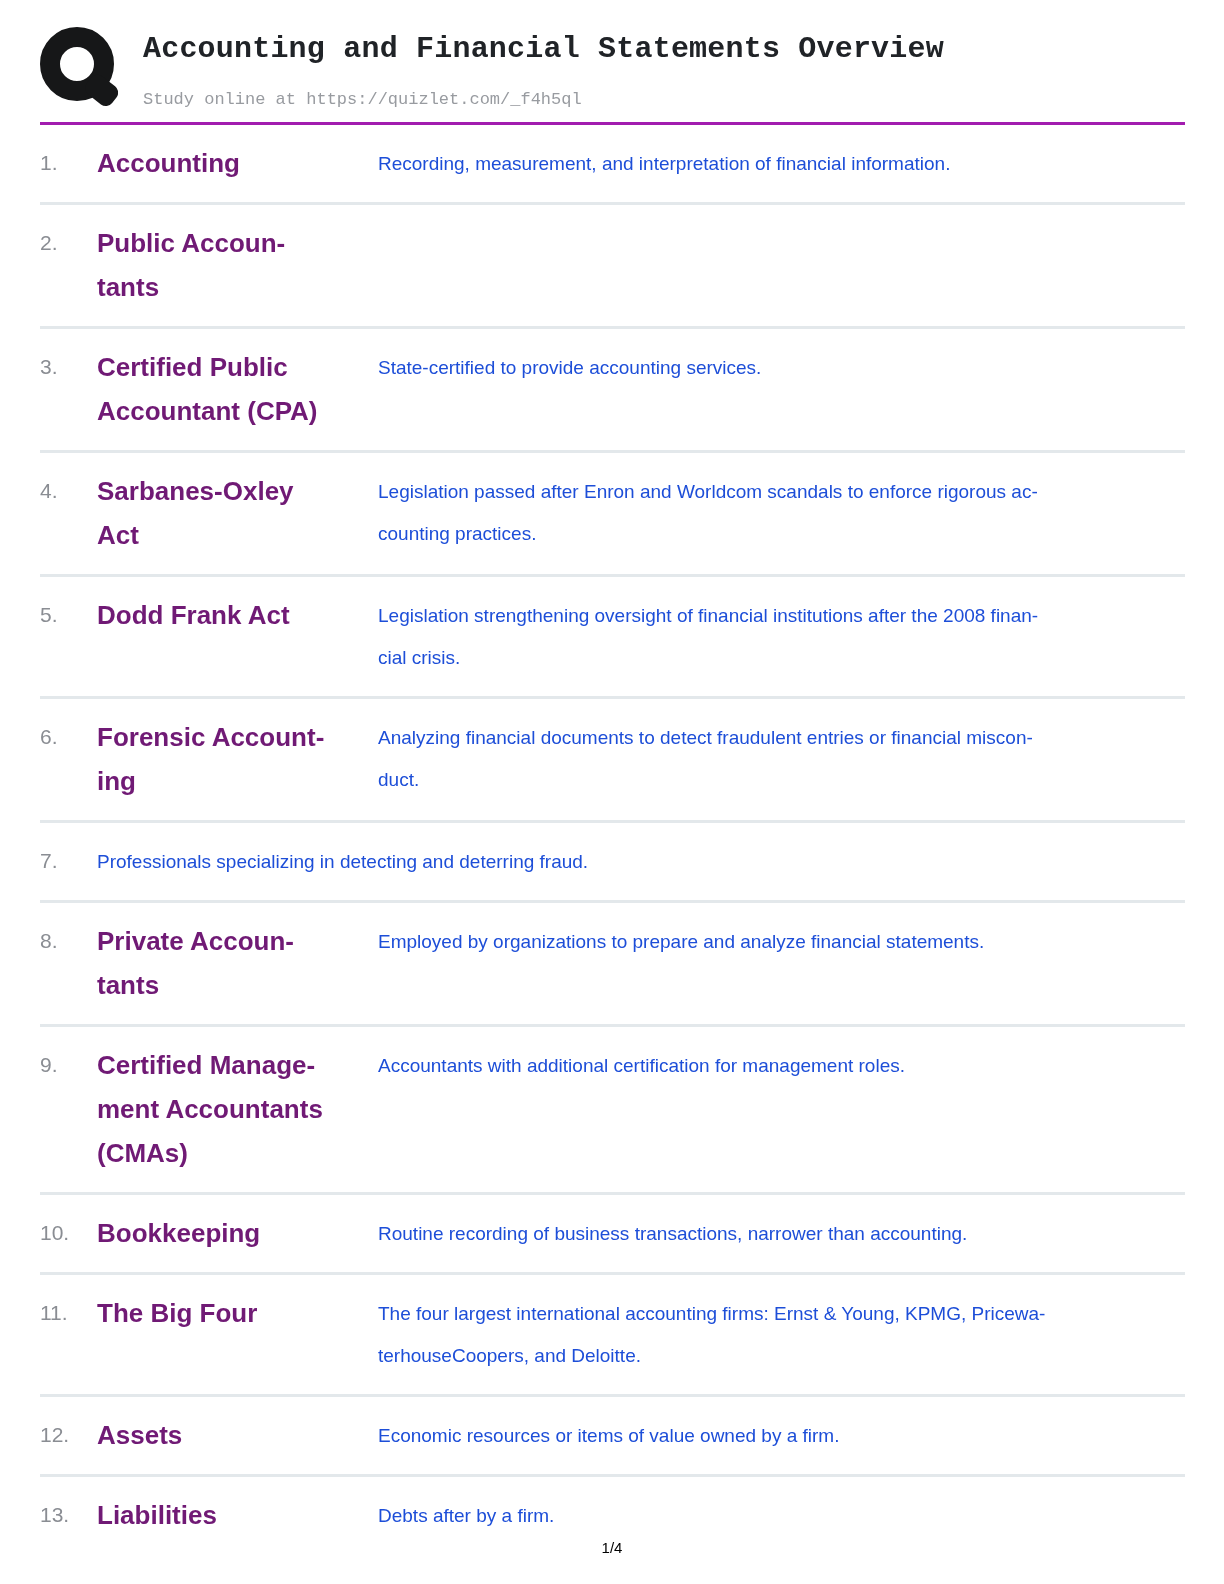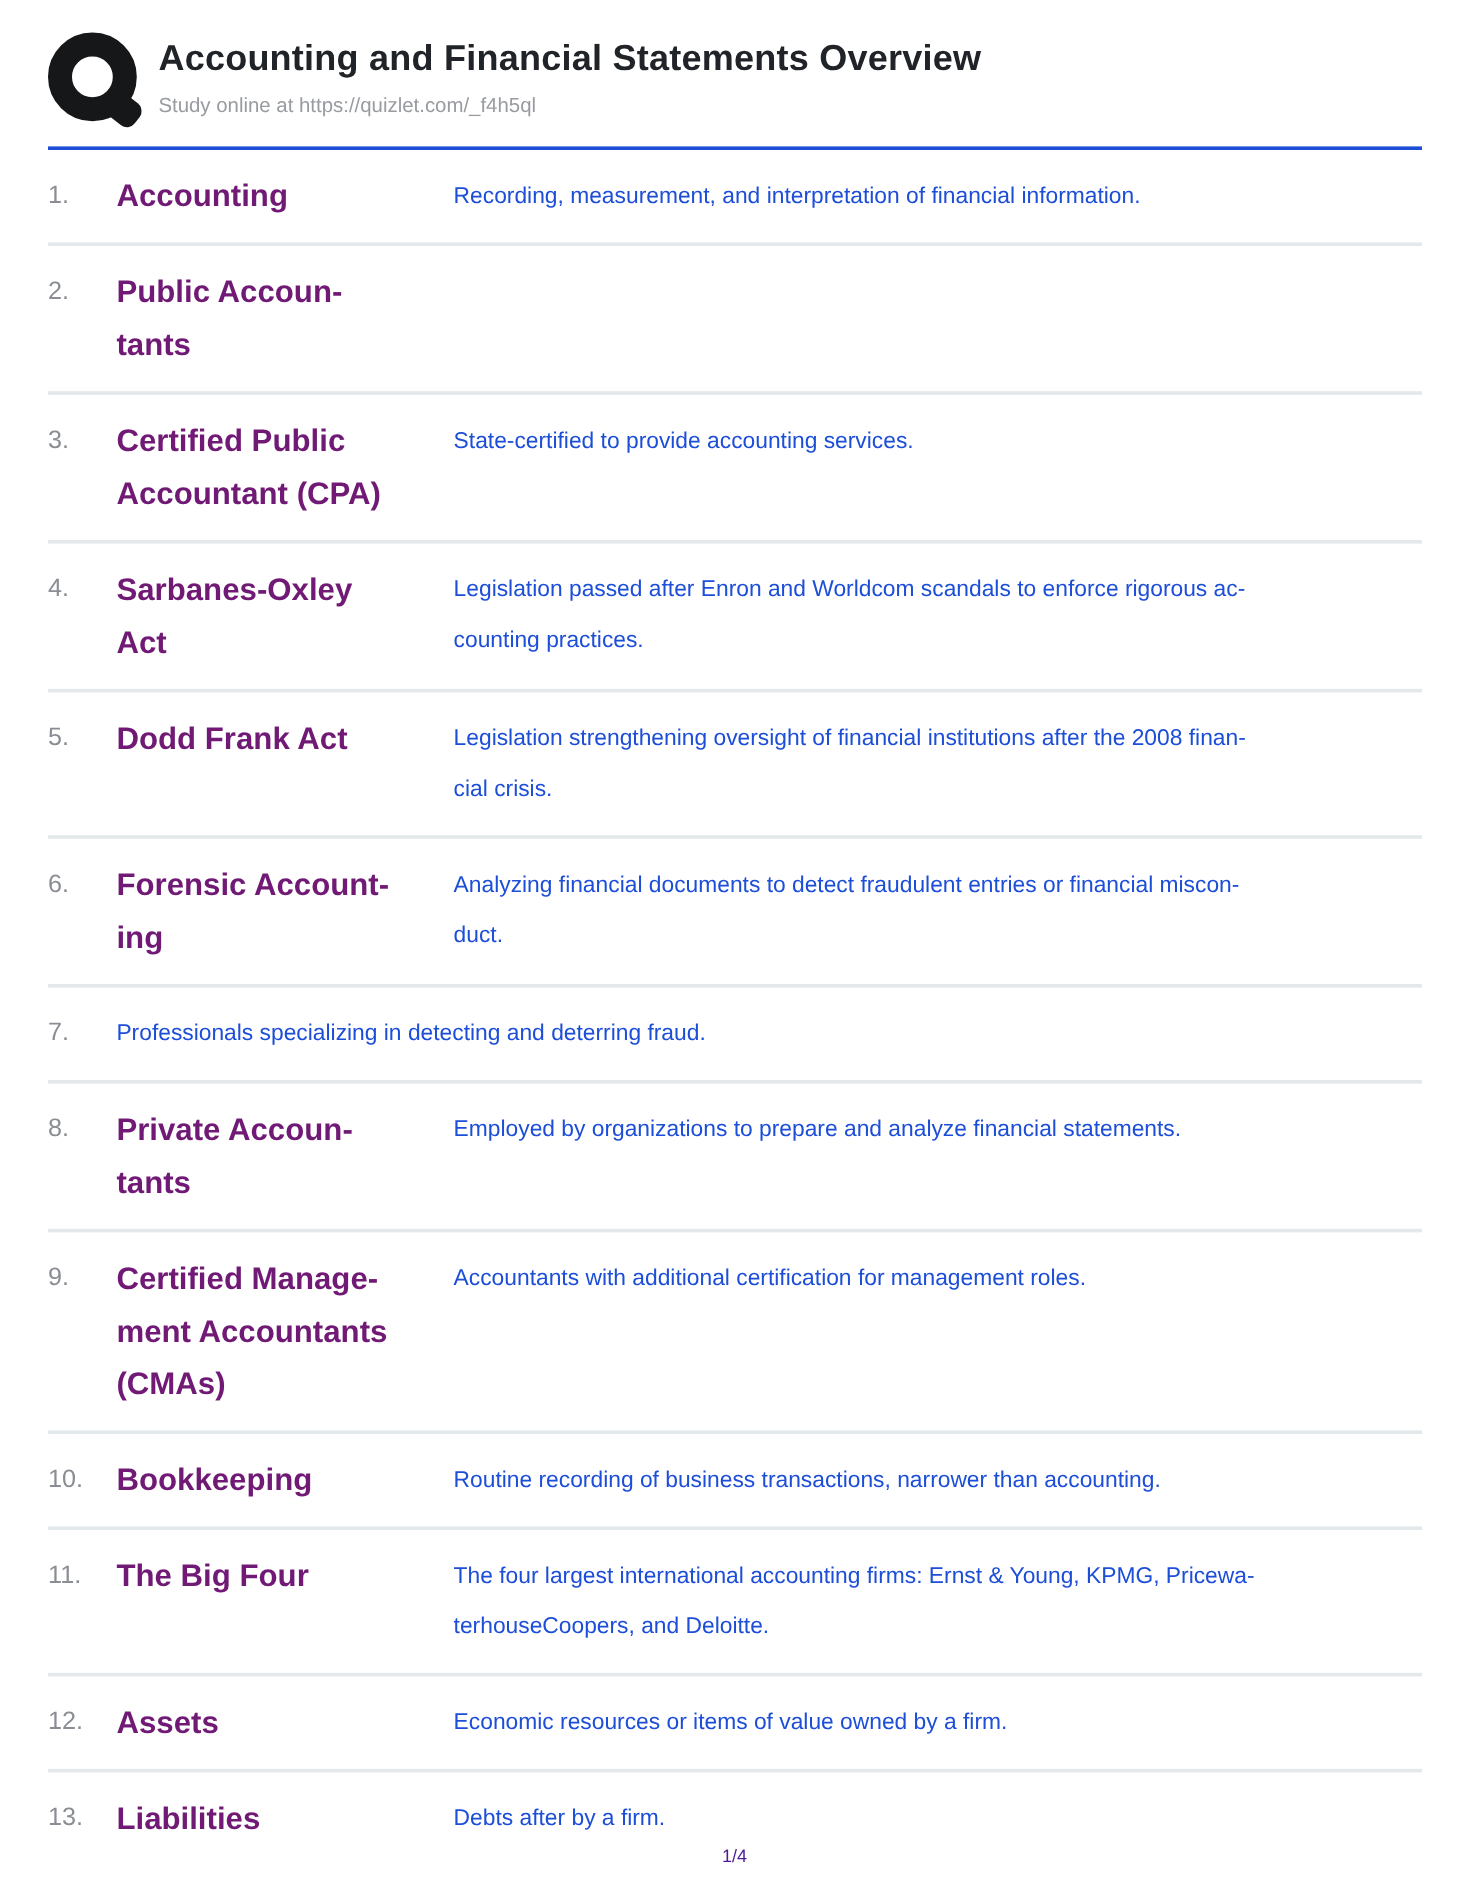--- a/index.html
+++ b/index.html
@@ -8,31 +8,32 @@
     width:1224px; height:1584px;
     font-family:"Liberation Sans", sans-serif;
     color:#26282d;
     position:relative;
     overflow:hidden;
   }
   .page { width:1224px; height:1584px; padding:0 39px 0 40px; position:relative; background:#fff; }
 
   
   .header {
-    display:flex; align-items:flex-start; gap:14px;
+    display:flex; align-items:flex-start; gap:25px;
     padding-top:22px; padding-bottom:12px;
-    border-bottom:3px solid #1d4ed8;
+    border-bottom:3px solid #a21caf;
+    font-family:Liberation Mono, monospace;
   }
   .logo { width:78px; height:88px; flex:0 0 auto; }
   .header-text { padding-top:10px; }
   .title {
     font-size:30px; font-weight:600; letter-spacing:0.2px; color:#202327;
   }
   .subtitle {
-    margin-top:12px; font-size:17px; font-weight:400; color:#989ba0;
+    margin-top:24px; font-size:17px; font-weight:400; color:#989ba0;
   }
 
   
   .row {
     display:flex; align-items:flex-start;
     padding:16px 0 17px;
     border-bottom:3px solid #e3e8eb;
   }
   .row:last-child { border-bottom:none; }
   .num {
@@ -46,21 +47,21 @@
   }
   .def {
     flex:1 1 auto; padding-top:2px;
     font-size:19px; line-height:42px; color:#1d4ed8;
     white-space:pre-line;
   }
 
   
   .footer {
     position:absolute; left:0; bottom:28px; width:100%;
-    text-align:center; font-size:15px; color:#4c1d95;
+    text-align:center; font-size:15px; color:#000000;
   }
 </style>
 </head>
 <body>
 
 <div class="page">
 
   <div class="header">
     <div class="logo">
       <svg width="78" height="88" viewBox="0 0 78 88" aria-hidden="true">

